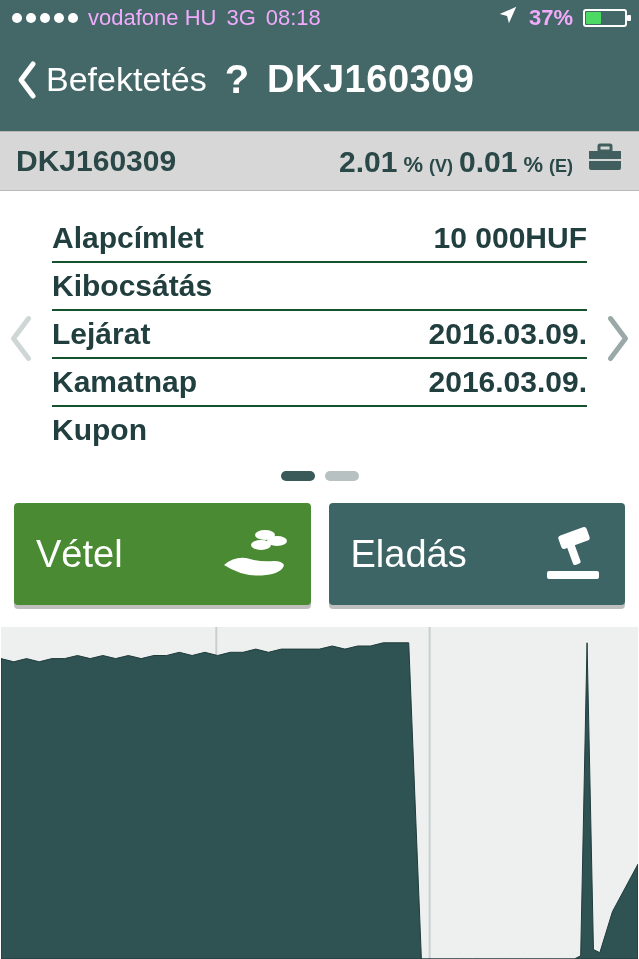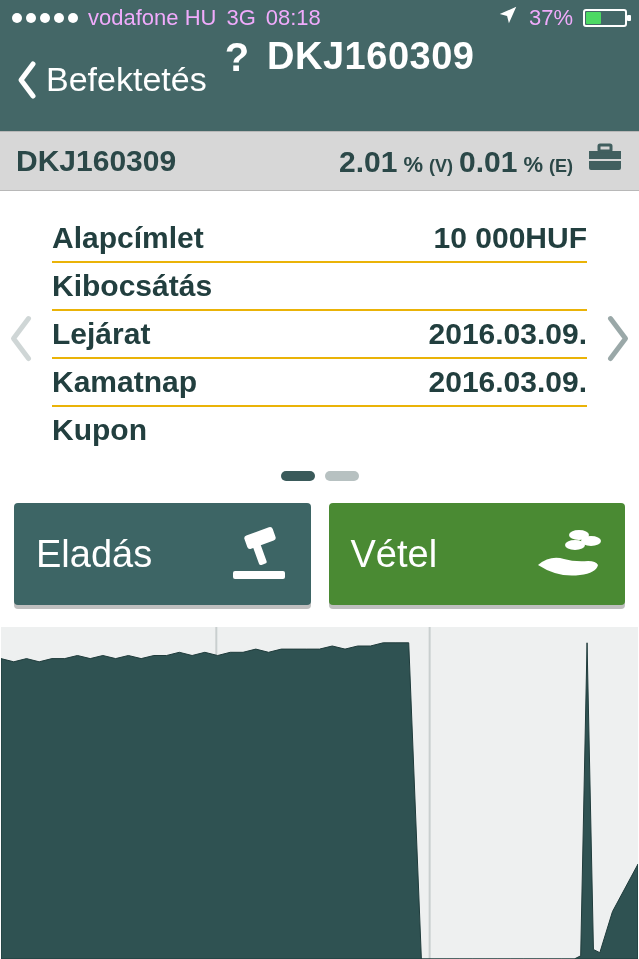--- a/index.html
+++ b/index.html
@@ -9,46 +9,46 @@
   
   .status-bar { height: 36px; background: #446767; color: #f0abfc; display: flex; align-items: center; padding: 0 12px; font-size: 22px; gap: 10px; }
   .status-dots { letter-spacing: 1px; font-size: 18px; display:flex; gap:4px; }
   .dot { width:10px; height:10px; border-radius:50%; display:inline-block; }
   .dot.f { background:#fff; }
   .status-carrier { font-weight: 300; }
   .status-net { font-weight: 300; }
   .status-time { font-weight: 500; }
   .status-spacer { flex: 1; }
   .status-loc { }
-  .status-bat { font-weight: 400; }
+  .status-bat { font-weight: 700; }
   .battery { width: 44px; height: 18px; border: 2px solid #fff; border-radius: 3px; position: relative; display:inline-block; vertical-align:middle; }
   .battery:after { content:""; position:absolute; right:-6px; top:4px; width:4px; height:6px; background:#fff; border-radius:1px; }
   .battery-fill { position:absolute; left:1px; top:1px; bottom:1px; width:37%; background:#4cd964; border-radius:1px; }
 
   
-  .nav-bar { height: 98px; background: #446767; color: #fff; display: flex; padding: 0 14px 6px 14px; gap: 18px; }
+  .nav-bar { height: 98px; background: #446767; color: #fff; display: flex; align-items: center; padding: 0 14px 6px 14px; gap: 18px; }
   .nav-back { display:flex; align-items:center; gap:6px; font-size: 34px; font-weight: 300; }
   .nav-back svg { width: 26px; height: 40px; }
   .nav-help { font-size: 40px; font-weight: 700; }
   .nav-title { font-size: 38px; font-weight: 700; letter-spacing: 0.5px; }
 
   
   .summary { height: 62px; background: #d7d7d7; border-top: 1px solid #b8b8b8; border-bottom: 1px solid #b8b8b8; display:flex; align-items:center; padding: 0 16px; color:#2b4848; }
   .summary-left { font-size: 30px; font-weight: 700; }
   .summary-right { margin-left:auto; display:flex; align-items:baseline; gap:6px; font-weight:700; }
   .srv { font-size: 30px; }
   .srp { font-size: 22px; }
   .srt { font-size: 18px; font-weight:600; }
   .briefcase { margin-left:8px; }
   .briefcase svg { width:36px; height:30px; display:block; }
 
   
   .details { position: relative; padding: 24px 52px 22px 52px; color:#223f3f; }
   .row { display:flex; justify-content:space-between; align-items:center; padding: 6px 0; font-size: 30px; font-weight:700; }
-  .row.div { border-bottom: 2px solid #eab308; justify-content: space-between; }
+  .row.div { border-bottom: 2px solid #14532d; justify-content: space-between; }
   .row .label { text-align:left; }
   .row .value { text-align:right;margin-left:44px; }
   .page-arrows-left, .page-arrows-right { position:absolute; top: 50%; transform: translateY(-60%); }
   .page-arrows-left { left: 6px; }
   .page-arrows-right { right: 6px; }
   .page-arrows-left svg, .page-arrows-right svg { width: 30px; height: 60px; }
   .pager { display:flex; justify-content:center; gap:10px; margin-top: 18px; }
   .pseg { width:34px; height:10px; border-radius:5px; background:#b7c1c1; }
   .pseg.active { background:#3a5a5a; }
 
@@ -154,41 +154,41 @@
       <span class="label">Kupon</span>
     </div>
 
     <div class="pager">
       <span class="pseg active"></span>
       <span class="pseg"></span>
     </div>
   </div>
 
   <div class="actions">
-    <div class="actbtn sell">
-      <span>Eladás</span>
-      <svg viewBox="0 0 70 58">
-        <g fill="#fff">
-          <rect x="26" y="6" width="30" height="14" rx="3" transform="rotate(-20 41 13)"></rect>
-          <rect x="36" y="14" width="8" height="26" rx="2" transform="rotate(-20 40 27)"></rect>
-          <rect x="14" y="46" width="52" height="8" rx="2"></rect>
-        </g>
-      </svg>
-    </div>
     <div class="actbtn buy">
       <span>Vétel</span>
       <svg viewBox="0 0 70 58">
         <g fill="#fff">
           <ellipse cx="46" cy="10" rx="10" ry="5"></ellipse>
           <ellipse cx="58" cy="16" rx="10" ry="5"></ellipse>
           <ellipse cx="42" cy="20" rx="10" ry="5"></ellipse>
           <path d="M5 40 q12 -10 26 -6 q10 3 24 2 q8 0 10 4 q-2 8 -18 10 q-22 3 -42 -10z"></path>
         </g>
       </svg>
     </div>
+    <div class="actbtn sell">
+      <span>Eladás</span>
+      <svg viewBox="0 0 70 58">
+        <g fill="#fff">
+          <rect x="26" y="6" width="30" height="14" rx="3" transform="rotate(-20 41 13)"></rect>
+          <rect x="36" y="14" width="8" height="26" rx="2" transform="rotate(-20 40 27)"></rect>
+          <rect x="14" y="46" width="52" height="8" rx="2"></rect>
+        </g>
+      </svg>
+    </div>
   </div>
 
   <div class="chart-wrap">
     <div class="chart">
       <svg viewBox="0 0 639 332" preserveAspectRatio="none" id="chart-svg">
         <g>
           <line x1="216" y1="0" x2="216" y2="332" stroke="#c9cfcf" stroke-width="2"></line>
           <line x1="430" y1="0" x2="430" y2="332" stroke="#c9cfcf" stroke-width="2"></line>
         </g>
         <path id="chart-area" fill="#2f5252" stroke="#1f3b3b" stroke-width="1" d="M 0 332 L 0.0 31.6 L 12.8 34.8 L 25.6 31.6 L 38.3 34.8 L 51.1 31.6 L 63.9 31.6 L 76.7 28.5 L 89.5 31.6 L 102.2 28.5 L 115.0 31.6 L 127.8 28.5 L 140.6 31.6 L 153.4 28.5 L 166.1 28.5 L 178.9 25.3 L 191.7 28.5 L 204.5 25.3 L 217.3 28.5 L 230.0 25.3 L 242.8 25.3 L 255.6 22.1 L 268.4 25.3 L 281.2 22.1 L 293.9 22.1 L 306.7 22.1 L 319.5 22.1 L 332.3 19.0 L 345.1 22.1 L 357.8 19.0 L 370.6 19.0 L 383.4 15.8 L 396.2 15.8 L 409.0 15.8 L 421.7 332.0 L 434.5 332.0 L 447.3 332.0 L 460.1 332.0 L 472.9 332.0 L 485.6 332.0 L 498.4 332.0 L 511.2 332.0 L 524.0 332.0 L 536.8 332.0 L 549.5 332.0 L 562.3 332.0 L 575.1 332.0 L 581.5 328.8 L 587.9 15.8 L 594.3 322.5 L 600.7 325.7 L 613.4 284.6 L 639.0 237.1 L 639 332 Z"></path>

